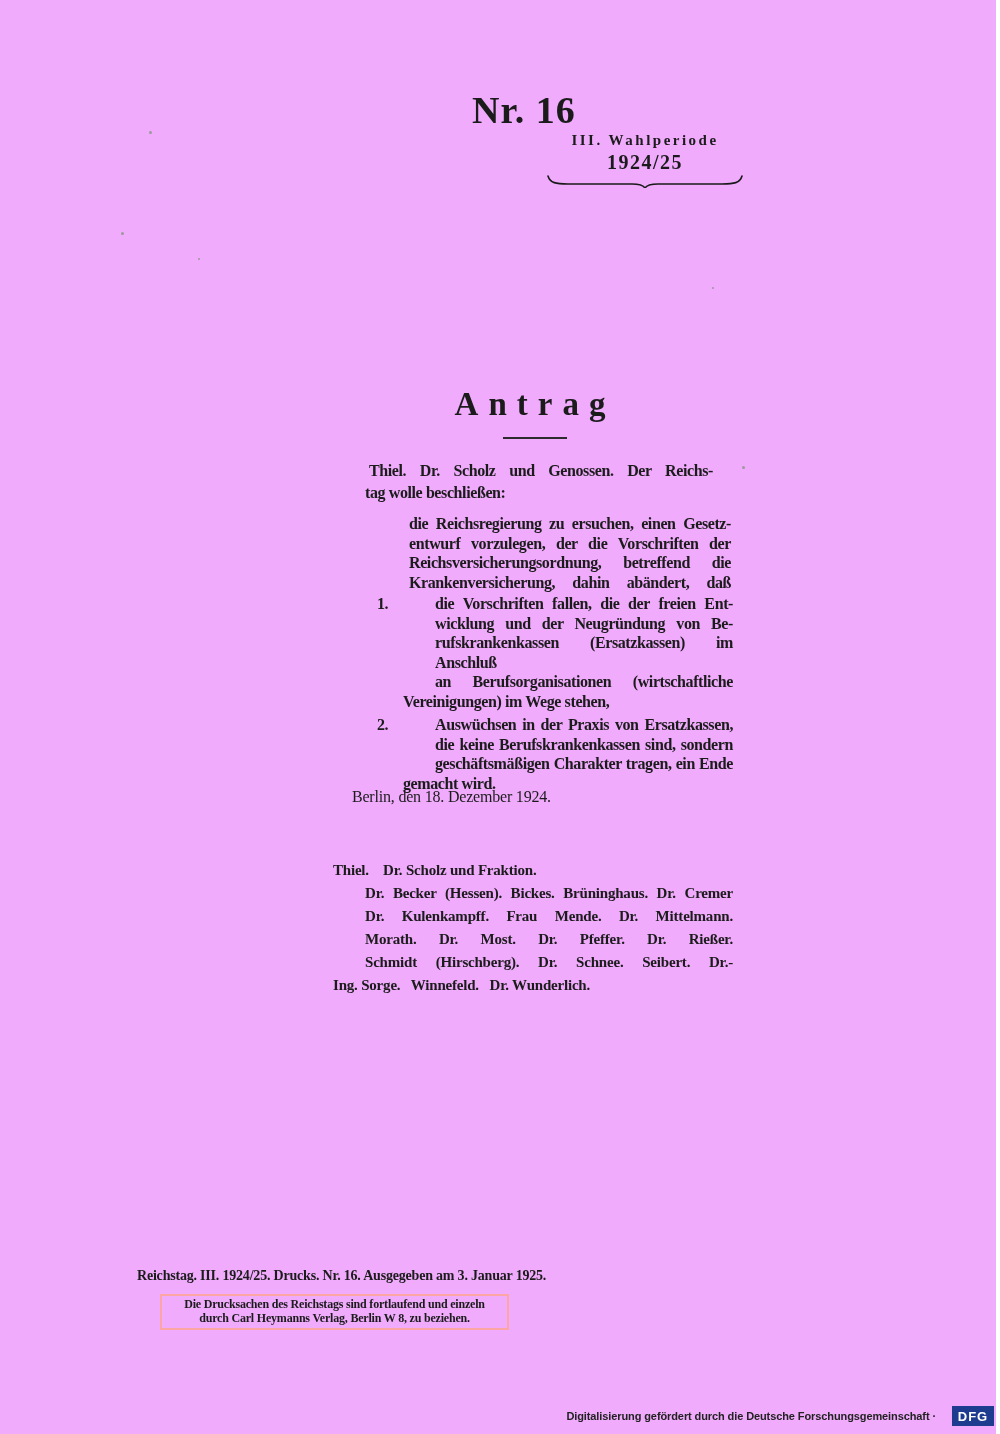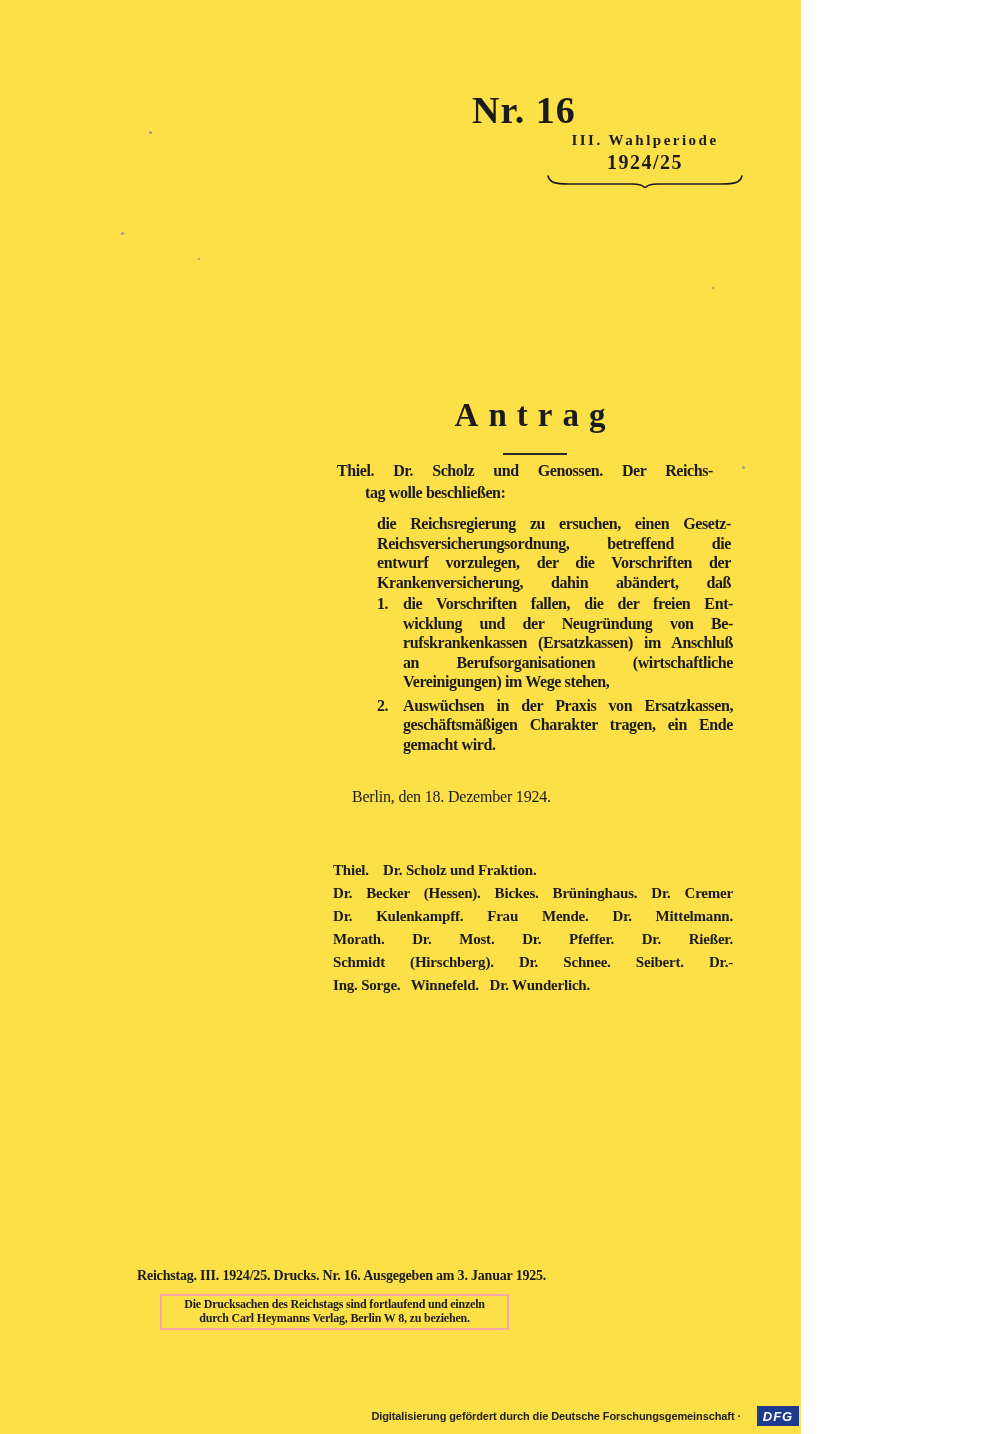--- a/index.html
+++ b/index.html
@@ -1,20 +1,20 @@
 <!DOCTYPE html>
 <html><head>
 <meta charset="utf-8">
 <style>
   html, body { margin: 0; padding: 0; background: #ffffff; }
   .page {
     position: relative;
-    width: 801px;
+    width: 996px;
     height: 1434px;
-    background: #fde047;
+    background: #f0abfc;
     color: #1b1b1b;
     font-family: "Liberation Serif", serif;
     overflow: hidden;
   }
 
   
   .doc-number {
     position: absolute; left: 472px; top: 88px;
     font-size: 38px; font-weight: bold; letter-spacing: 1px;
   }
@@ -22,27 +22,27 @@
     position: absolute; left: 515px; top: 128px; width: 260px;
     text-align: center;
   }
   .institution { font-size: 27px; font-weight: bold; letter-spacing: 1px; line-height: 30px; }
   .period { font-size: 15px; font-weight: bold; letter-spacing: 2.5px; margin-top: 4px; line-height: 17px; }
   .years { font-size: 20px; font-weight: bold; letter-spacing: 1.5px; margin-top: 2px; line-height: 22px; }
   .brace-svg { display: block; margin: 1px auto 0 auto; }
 
   
   .title-wrap { position: absolute; left: 335px; top: 377px; width: 400px; text-align: center; }
-  .doc-title { margin: 18px; font-size: 33px; font-weight: bold; letter-spacing: 10px; line-height: 40px; }
+  .doc-title { margin: 7px; font-size: 33px; font-weight: bold; letter-spacing: 10px; line-height: 40px; }
   .title-rule { width: 64px; border: none; border-top: 2px solid #2b2b2b; margin: 13px auto 0 auto; }
 
   
   .bodytext { font-size: 16px; font-weight: bold; letter-spacing: -0.4px; }
   .line { line-height: 19.5px; }
-  .jl { text-align: justify; text-align-last: justify; }
+  .jl { text-align: justify; text-align-last: justify; margin-left: 32px; }
 
   .opening { position: absolute; left: 337px; top: 460px; width: 376px; }
   .opening .line { line-height: 22px; }
   .opening-indent { padding-left: 28px; }
 
   .request { position: absolute; left: 377px; top: 514px; width: 354px; }
 
   .items { position: absolute; left: 377px; top: 594px; width: 356px; }
   .list-item { display: flex; margin-bottom: 4px; }
   .item-num { flex: none; width: 26px; }
@@ -66,21 +66,20 @@
   .dfg-credit {
     position: absolute; top: 1406px; right: 2px;
     display: flex; align-items: center; gap: 16px;
     font-family: "Liberation Sans", sans-serif;
   }
   .dfg-text { font-size: 11px; font-weight: bold; color: #222; letter-spacing: -0.1px; }
   .dfg-logo {
     width: 42px; height: 20px;
     color: #ffffff; font-size: 13px; font-weight: bold; letter-spacing: 1px;
     display: flex; align-items: center; justify-content: center;
-    font-style: italic;
   }
 
   
   .speck { position: absolute; background: #9a9a9a; border-radius: 50%; }
 </style>
 </head>
 <body>
 
 <div class="page">
 
@@ -104,40 +103,41 @@
       <span>Thiel.</span>
       <span>Dr.</span>
       <span>Scholz</span>
       <span>und Genossen.  Der Reichs-</span>
     </div>
     <div class="line opening-indent">tag wolle beschließen:</div>
   </div>
 
   <div class="request bodytext">
     <div class="line jl">die Reichsregierung zu ersuchen, einen Gesetz-</div>
+    <div class="line jl">entwurf vorzulegen, der die Vorschriften der</div>
     <div class="line jl">Reichsversicherungsordnung, betreffend die</div>
-    <div class="line jl">entwurf vorzulegen, der die Vorschriften der</div>
     <div class="line jl">Krankenversicherung, dahin abändert, daß</div>
   </div>
 
   <div class="items bodytext">
     <div class="list-item">
       <div class="item-num line">1.</div>
       <div class="item-lines">
         <div class="line jl">die Vorschriften fallen, die der freien Ent-</div>
         <div class="line jl">wicklung und der Neugründung von Be-</div>
         <div class="line jl">rufskrankenkassen (Ersatzkassen) im Anschluß</div>
         <div class="line jl">an Berufsorganisationen (wirtschaftliche</div>
         <div class="line">Vereinigungen) im Wege stehen,</div>
       </div>
     </div>
     <div class="list-item">
       <div class="item-num line">2.</div>
       <div class="item-lines">
         <div class="line jl">Auswüchsen in der Praxis von Ersatzkassen,</div>
+        <div class="line jl">die keine Berufskrankenkassen sind, sondern</div>
         <div class="line jl">geschäftsmäßigen Charakter tragen, ein Ende</div>
         <div class="line">gemacht wird.</div>
       </div>
     </div>
   </div>
 
   <div class="dateline">Berlin, den 18. Dezember 1924.</div>
 
   <div class="signatures">
     <div class="line sig-center">Thiel.    Dr. Scholz und Fraktion.</div>

